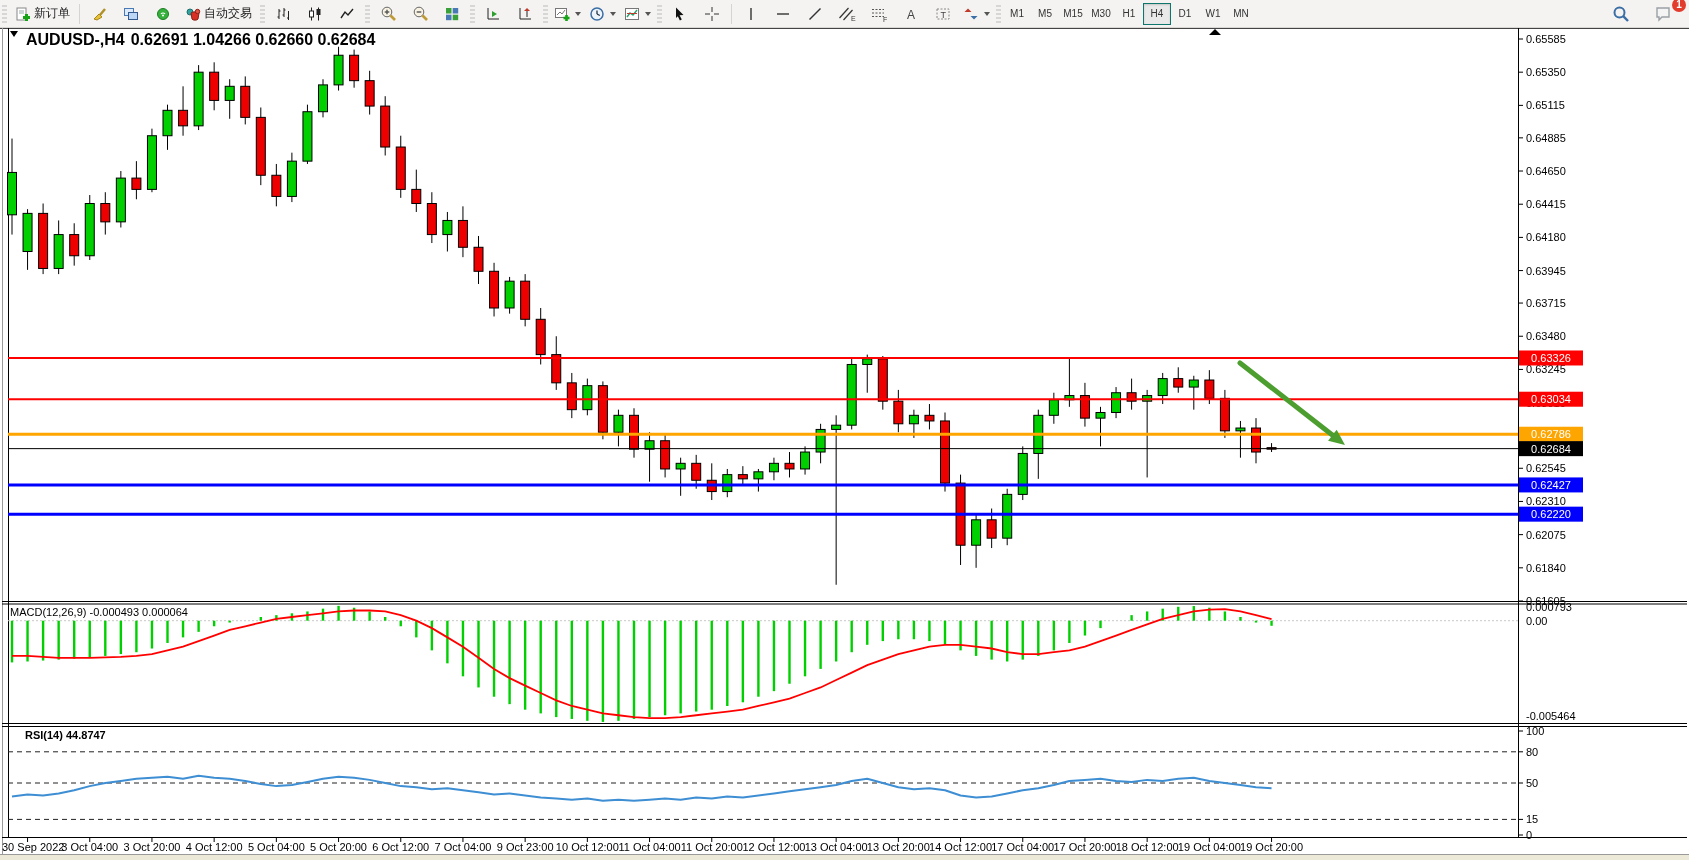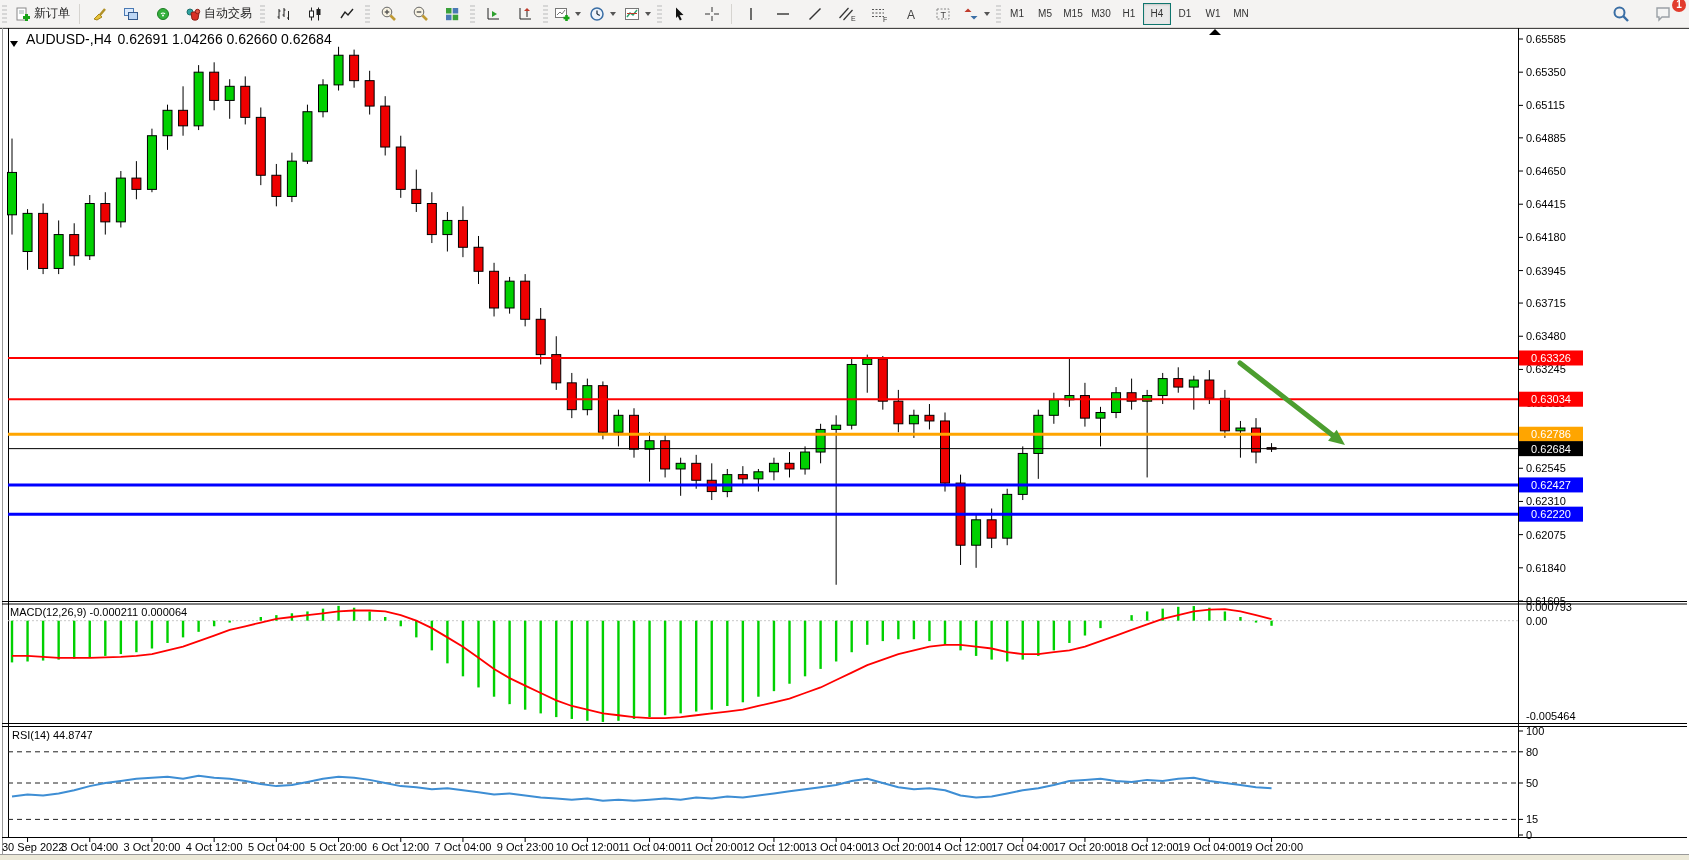--- a/index.html
+++ b/index.html
@@ -13,24 +13,24 @@
     padding:0 3px;border:1px solid transparent;border-radius:2px;cursor:default;gap:3px;}
   .tbtn svg{display:block;}
   .tbtn.text{padding:0 5px;}
   .caret{width:0;height:0;border-left:3px solid transparent;border-right:3px solid transparent;border-top:4px solid #555;margin-left:2px;}
   .tf{font-size:10px;color:#333;min-width:26px;height:20px;display:inline-flex;align-items:center;justify-content:center;border:1px solid transparent;}
   .tf.active{background:#e9e9e9;border:1px solid #0f766e;box-shadow:inset 0 1px 2px rgba(0,0,0,.15);}
   #tb-right{margin-left:auto;display:flex;align-items:center;margin-right:10px;gap:10px;}
   .badge{position:absolute;top:-5px;right:-8px;background:#e23c2d;color:#fff;border-radius:8px;
     min-width:14px;height:14px;font-size:10px;display:flex;align-items:center;justify-content:center;font-weight:bold;}
   
-  #chart-title{position:absolute;left:10px;top:31px;z-index:4;font-size:14px;color:#000;display:flex;align-items:flex-end;gap:6px;}
+  #chart-title{position:absolute;left:10px;top:31px;z-index:4;font-size:16px;color:#000;display:flex;align-items:flex-start;gap:6px;font-weight:bold;}
   #chart-title .tri{width:0;height:0;border-left:4px solid transparent;border-right:4px solid transparent;border-top:6px solid #000;margin-right:2px;}
   #macd-label{position:absolute;left:10px;top:606px;z-index:4;font-size:11px;color:#000;}
-  #rsi-label{position:absolute;left:12px;top:729px;z-index:4;font-size:11px;color:#000;}
+  #rsi-label{position:absolute;left:25px;top:729px;z-index:4;font-size:11px;color:#000;font-weight:bold;}
   #price-axis-hit{position:absolute;right:0;top:28px;width:171px;height:810px;z-index:3;}
   #time-axis-hit{position:absolute;left:0;top:838px;width:1518px;height:18px;z-index:3;}
   #chart-canvas-hit{position:absolute;left:8px;top:28px;width:1510px;height:574px;z-index:2;}
   svg#chart-svg{position:absolute;left:0;top:0;z-index:1;}
 </style>
 </head>
 <body>
 
 <div id="toolbar">
   <span class="grip"></span>
@@ -713,19 +713,19 @@
 <div id="price-axis-hit"></div>
 <div id="time-axis-hit"></div>
 
 <div id="chart-title">
   <span class="tri"></span>
   <span>AUDUSD-,H4</span>
   <span>0.62691 1.04266 0.62660 0.62684</span>
 </div>
 <div id="macd-label">
   <span>MACD(12,26,9)</span>
-  <span>-0.000211</span>
+  <span>-0.000493</span>
   <span>0.000064</span>
 </div>
 <div id="rsi-label">
   <span>RSI(14)</span>
   <span>44.8747</span>
 </div>
 
 </body></html>

